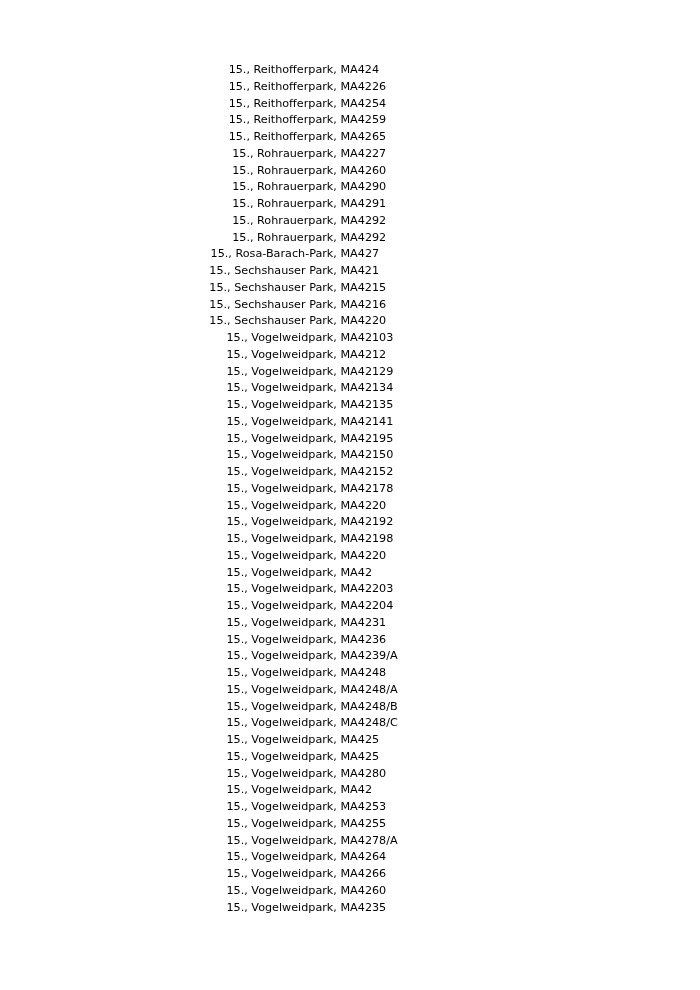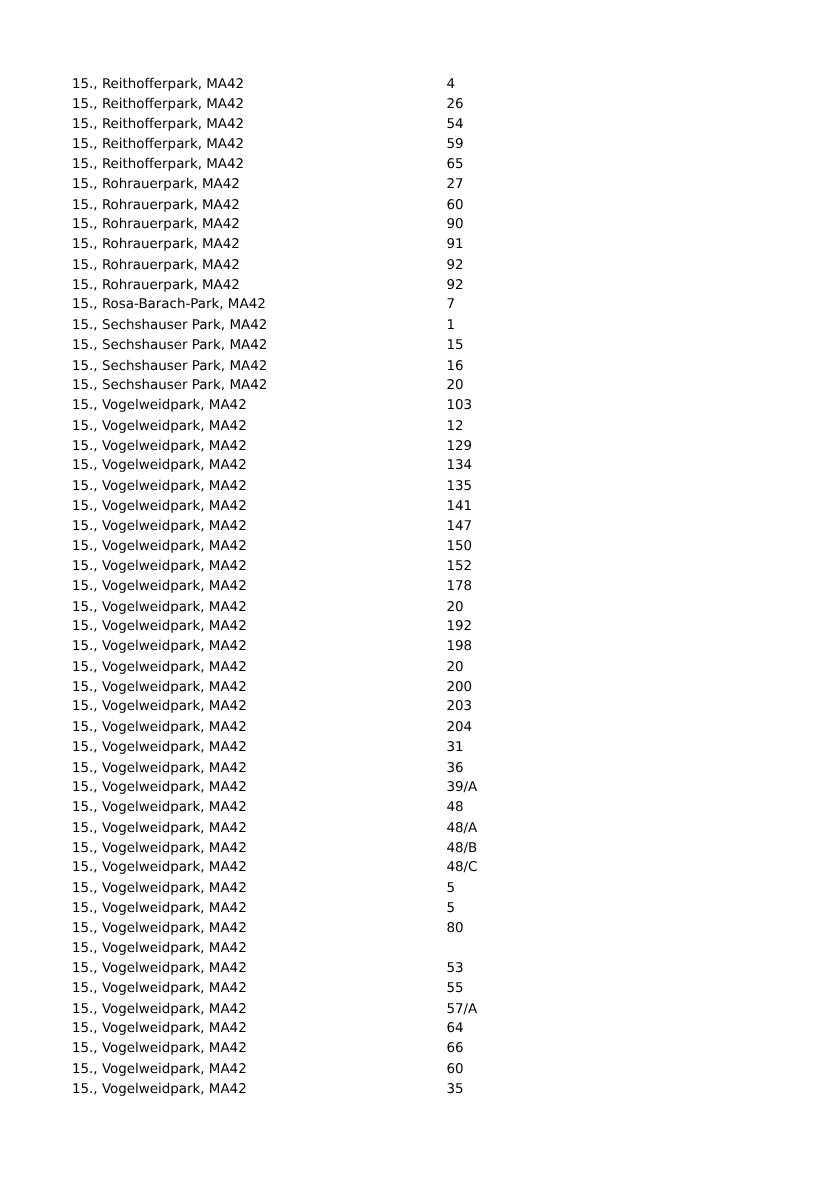--- a/index.html
+++ b/index.html
@@ -32,20 +32,21 @@
     align-items: baseline;
     height: 16.75px;
     line-height: 16.75px;
     font-size: 11.2px;
     white-space: nowrap;
   }
   .col-name {
     width: 312px;
     flex: 0 0 312px;
     overflow: hidden;
+    text-align: right;
   }
   .col-value {
     flex: 1 1 auto;
     overflow: hidden;
   }
 </style>
 </head>
 <body>
 
 <div class="page">
@@ -133,21 +134,21 @@
       <div class="row">
         <span class="col-name">15., Vogelweidpark, MA42</span>
         <span class="col-value">135</span>
       </div>
       <div class="row">
         <span class="col-name">15., Vogelweidpark, MA42</span>
         <span class="col-value">141</span>
       </div>
       <div class="row">
         <span class="col-name">15., Vogelweidpark, MA42</span>
-        <span class="col-value">147</span>
+        <span class="col-value">195</span>
       </div>
       <div class="row">
         <span class="col-name">15., Vogelweidpark, MA42</span>
         <span class="col-value">150</span>
       </div>
       <div class="row">
         <span class="col-name">15., Vogelweidpark, MA42</span>
         <span class="col-value">152</span>
       </div>
       <div class="row">
@@ -165,21 +166,20 @@
       <div class="row">
         <span class="col-name">15., Vogelweidpark, MA42</span>
         <span class="col-value">198</span>
       </div>
       <div class="row">
         <span class="col-name">15., Vogelweidpark, MA42</span>
         <span class="col-value">20</span>
       </div>
       <div class="row">
         <span class="col-name">15., Vogelweidpark, MA42</span>
-        <span class="col-value">200</span>
       </div>
       <div class="row">
         <span class="col-name">15., Vogelweidpark, MA42</span>
         <span class="col-value">203</span>
       </div>
       <div class="row">
         <span class="col-name">15., Vogelweidpark, MA42</span>
         <span class="col-value">204</span>
       </div>
       <div class="row">
@@ -228,21 +228,21 @@
       <div class="row">
         <span class="col-name">15., Vogelweidpark, MA42</span>
         <span class="col-value">53</span>
       </div>
       <div class="row">
         <span class="col-name">15., Vogelweidpark, MA42</span>
         <span class="col-value">55</span>
       </div>
       <div class="row">
         <span class="col-name">15., Vogelweidpark, MA42</span>
-        <span class="col-value">57/A</span>
+        <span class="col-value">78/A</span>
       </div>
       <div class="row">
         <span class="col-name">15., Vogelweidpark, MA42</span>
         <span class="col-value">64</span>
       </div>
       <div class="row">
         <span class="col-name">15., Vogelweidpark, MA42</span>
         <span class="col-value">66</span>
       </div>
       <div class="row">

